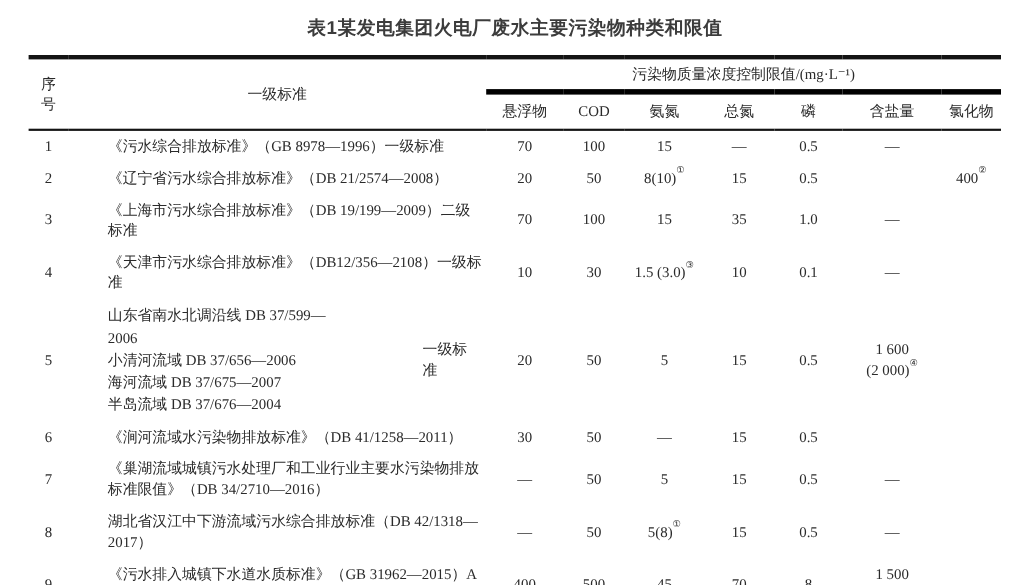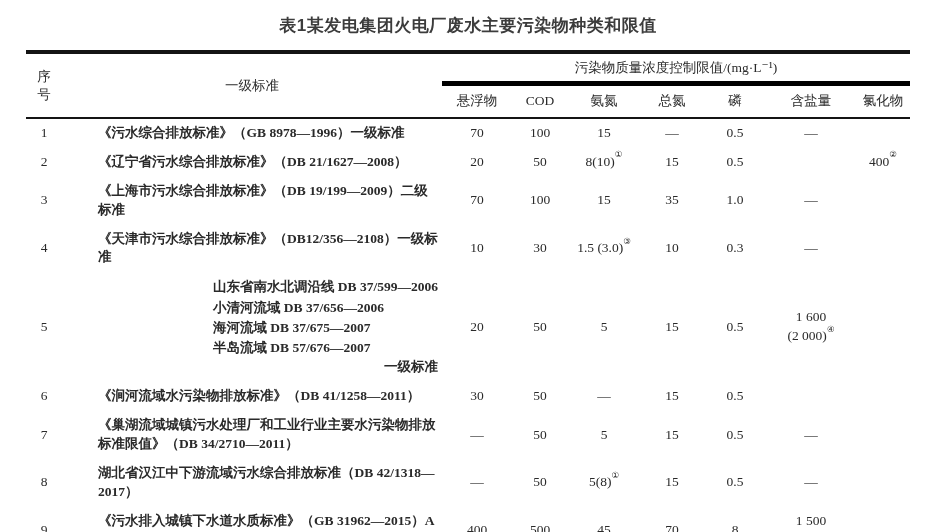--- a/index.html
+++ b/index.html
@@ -55,23 +55,22 @@
     vertical-align: middle;
     text-align: center;
     padding: 5px 2px;
     line-height: 1.4;
   }
   td.c-seq { text-align: center; }
   td.c-name {
     text-align: left;
     padding-left: 36px;
     padding-right: 4px;
-    font-weight: bold;
-  }
-  .name-flex { display: flex; align-items: flex-end; flex-direction: column; }
+  }
+  .name-flex { display: flex; align-items: center; }
   .name-lines { line-height: 1.5; }
   .name-extra { margin-left: 62px; }
   sup {
     font-size: 8.5px;
     line-height: 0;
     position: relative;
     top: -0.35em;
   }
 </style>
 </head>
@@ -133,21 +132,21 @@
           </td>
           <td class="c-val">
             <div>—</div>
           </td>
           <td class="c-val">
             <div></div>
           </td>
         </tr>
         <tr>
           <td class="c-seq">2</td>
-          <td class="c-name">《辽宁省污水综合排放标准》（DB 21/1627—2008）</td>
+          <td class="c-name">《辽宁省污水综合排放标准》（DB 21/2574—2008）</td>
           <td class="c-val">
             <div>20</div>
           </td>
           <td class="c-val">
             <div>50</div>
           </td>
           <td class="c-val">
             <div>8(10)<sup>①</sup></div>
           </td>
           <td class="c-val">
@@ -197,38 +196,38 @@
           <td class="c-val">
             <div>30</div>
           </td>
           <td class="c-val">
             <div>1.5 (3.0)<sup>③</sup></div>
           </td>
           <td class="c-val">
             <div>10</div>
           </td>
           <td class="c-val">
-            <div>0.3</div>
+            <div>0.1</div>
           </td>
           <td class="c-val">
             <div>—</div>
           </td>
           <td class="c-val">
             <div></div>
           </td>
         </tr>
         <tr>
           <td class="c-seq">5</td>
           <td class="c-name">
             <div class="name-flex">
               <div class="name-lines">
                 <div>山东省南水北调沿线 DB 37/599—2006</div>
                 <div>小清河流域 DB 37/656—2006</div>
                 <div>海河流域 DB 37/675—2007</div>
-                <div>半岛流域 DB 57/676—2007</div>
+                <div>半岛流域 DB 37/676—2004</div>
               </div>
               <div class="name-extra">一级标准</div>
             </div>
           </td>
           <td class="c-val">
             <div>20</div>
           </td>
           <td class="c-val">
             <div>50</div>
           </td>
@@ -269,21 +268,21 @@
           </td>
           <td class="c-val">
             <div></div>
           </td>
           <td class="c-val">
             <div></div>
           </td>
         </tr>
         <tr>
           <td class="c-seq">7</td>
-          <td class="c-name">《巢湖流域城镇污水处理厂和工业行业主要水污染物排放标准限值》（DB 34/2710—2011）</td>
+          <td class="c-name">《巢湖流域城镇污水处理厂和工业行业主要水污染物排放标准限值》（DB 34/2710—2016）</td>
           <td class="c-val">
             <div>—</div>
           </td>
           <td class="c-val">
             <div>50</div>
           </td>
           <td class="c-val">
             <div>5</div>
           </td>
           <td class="c-val">

